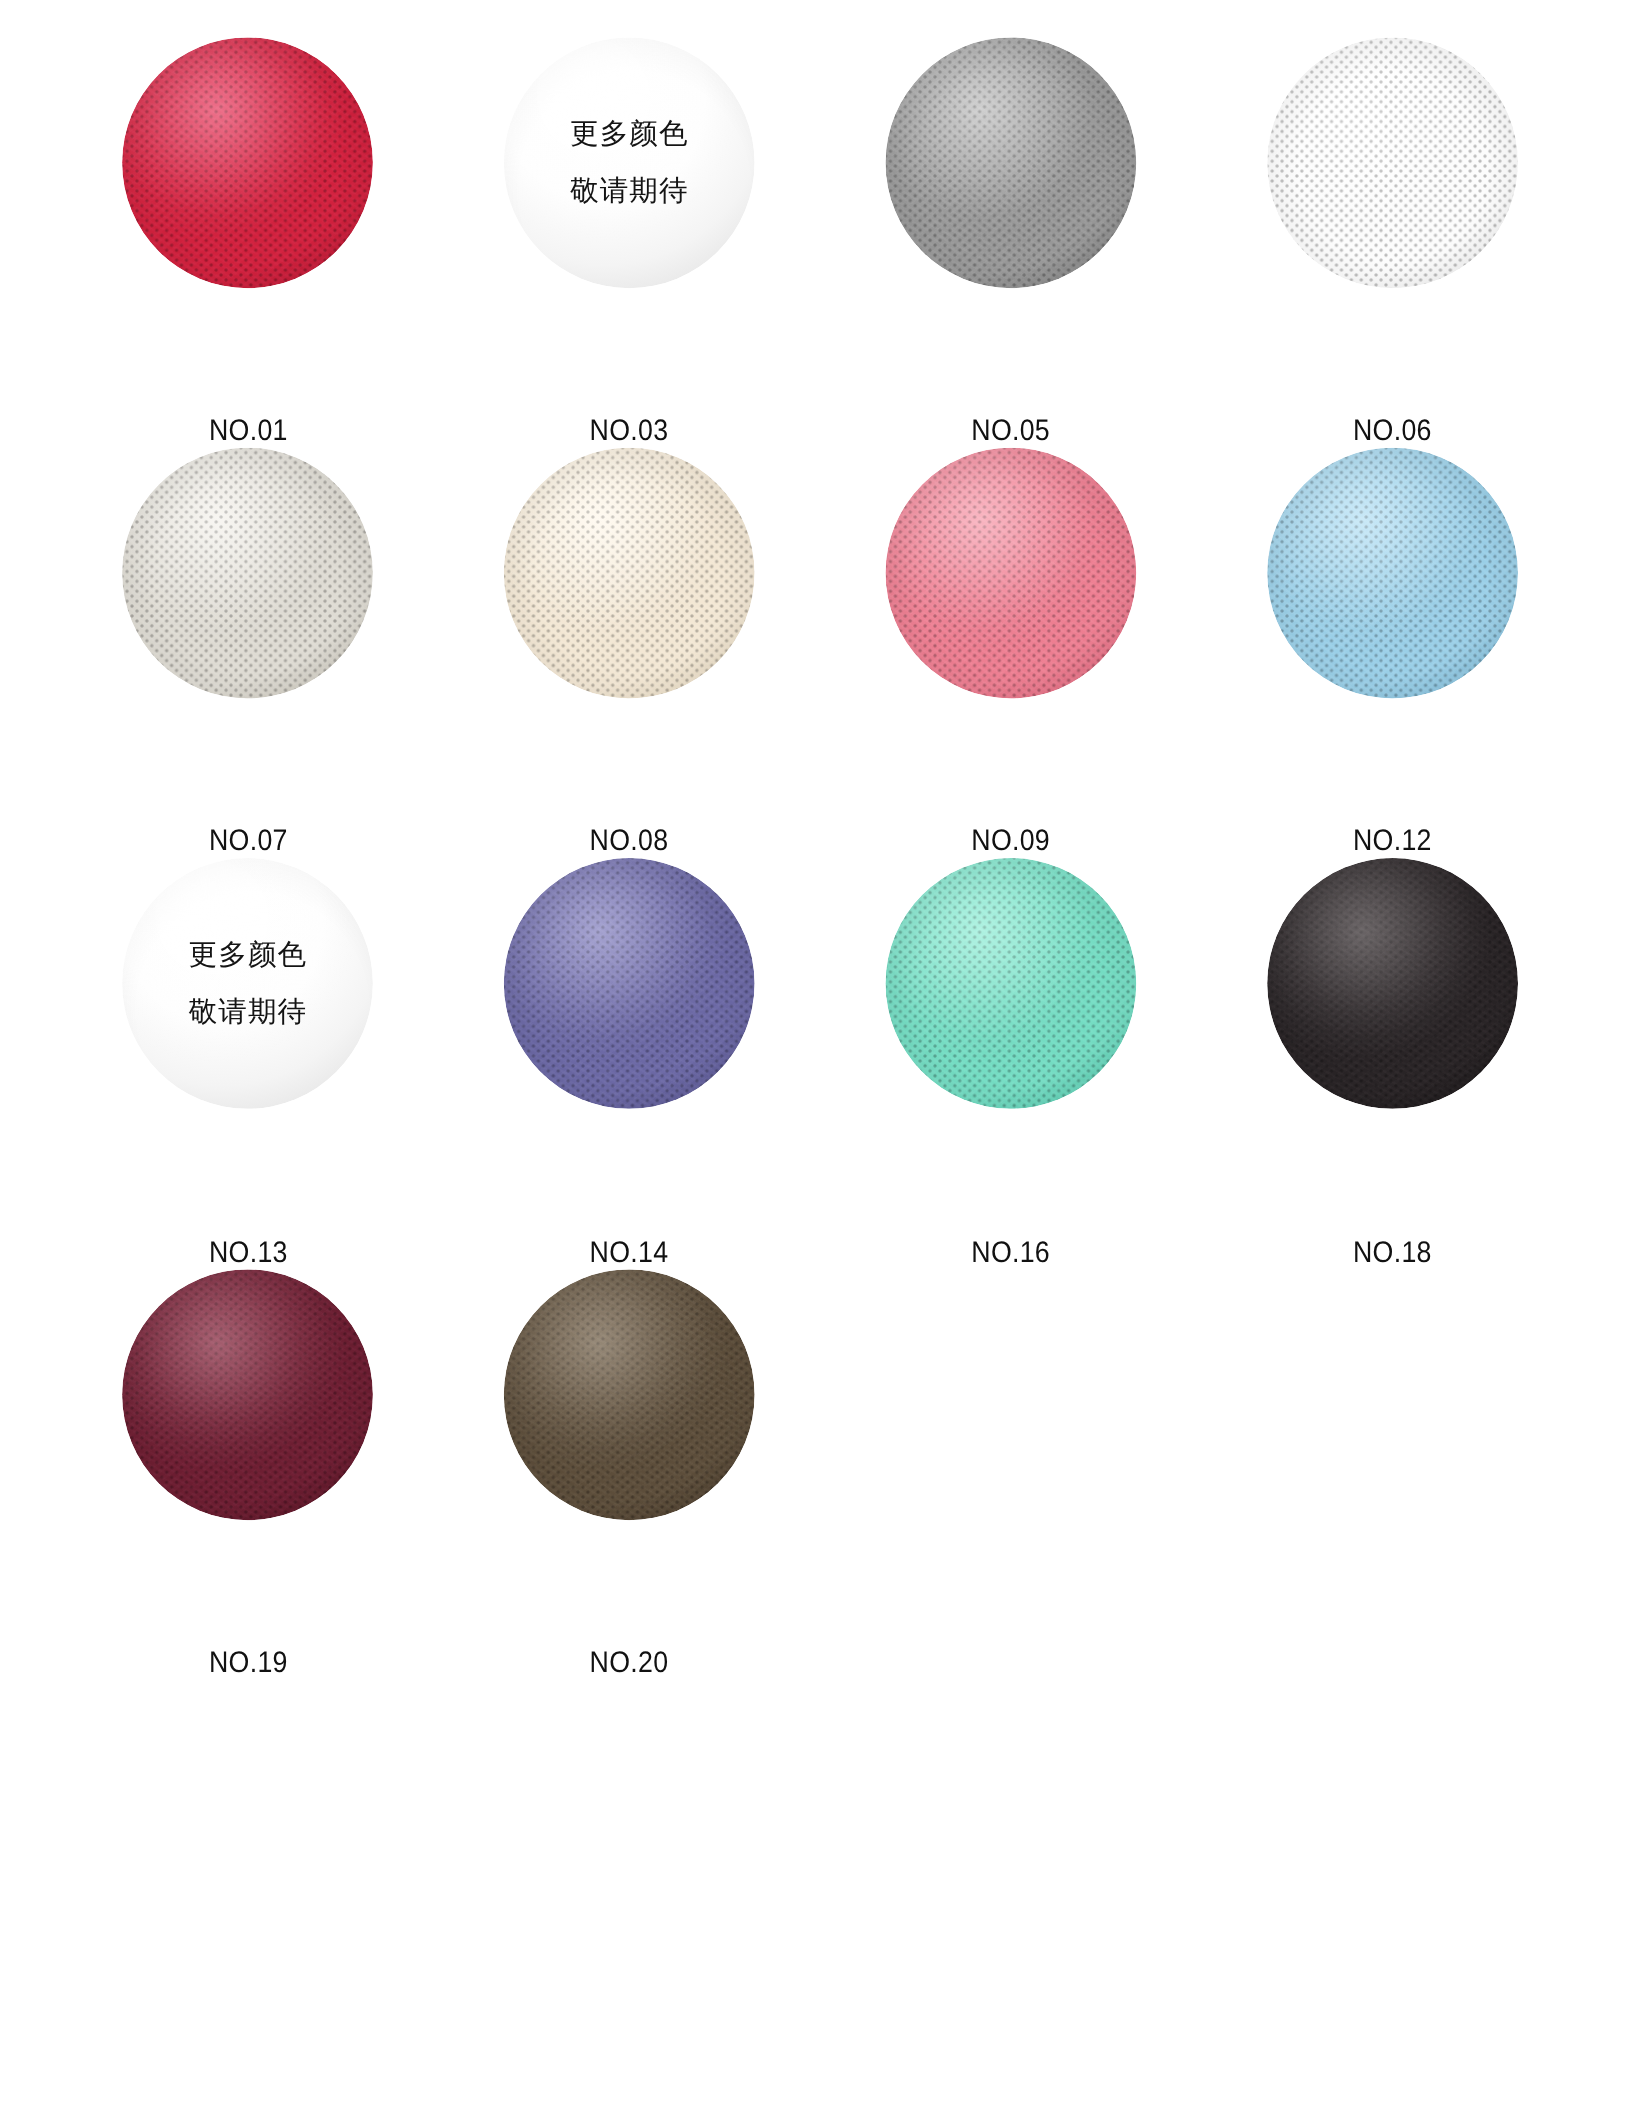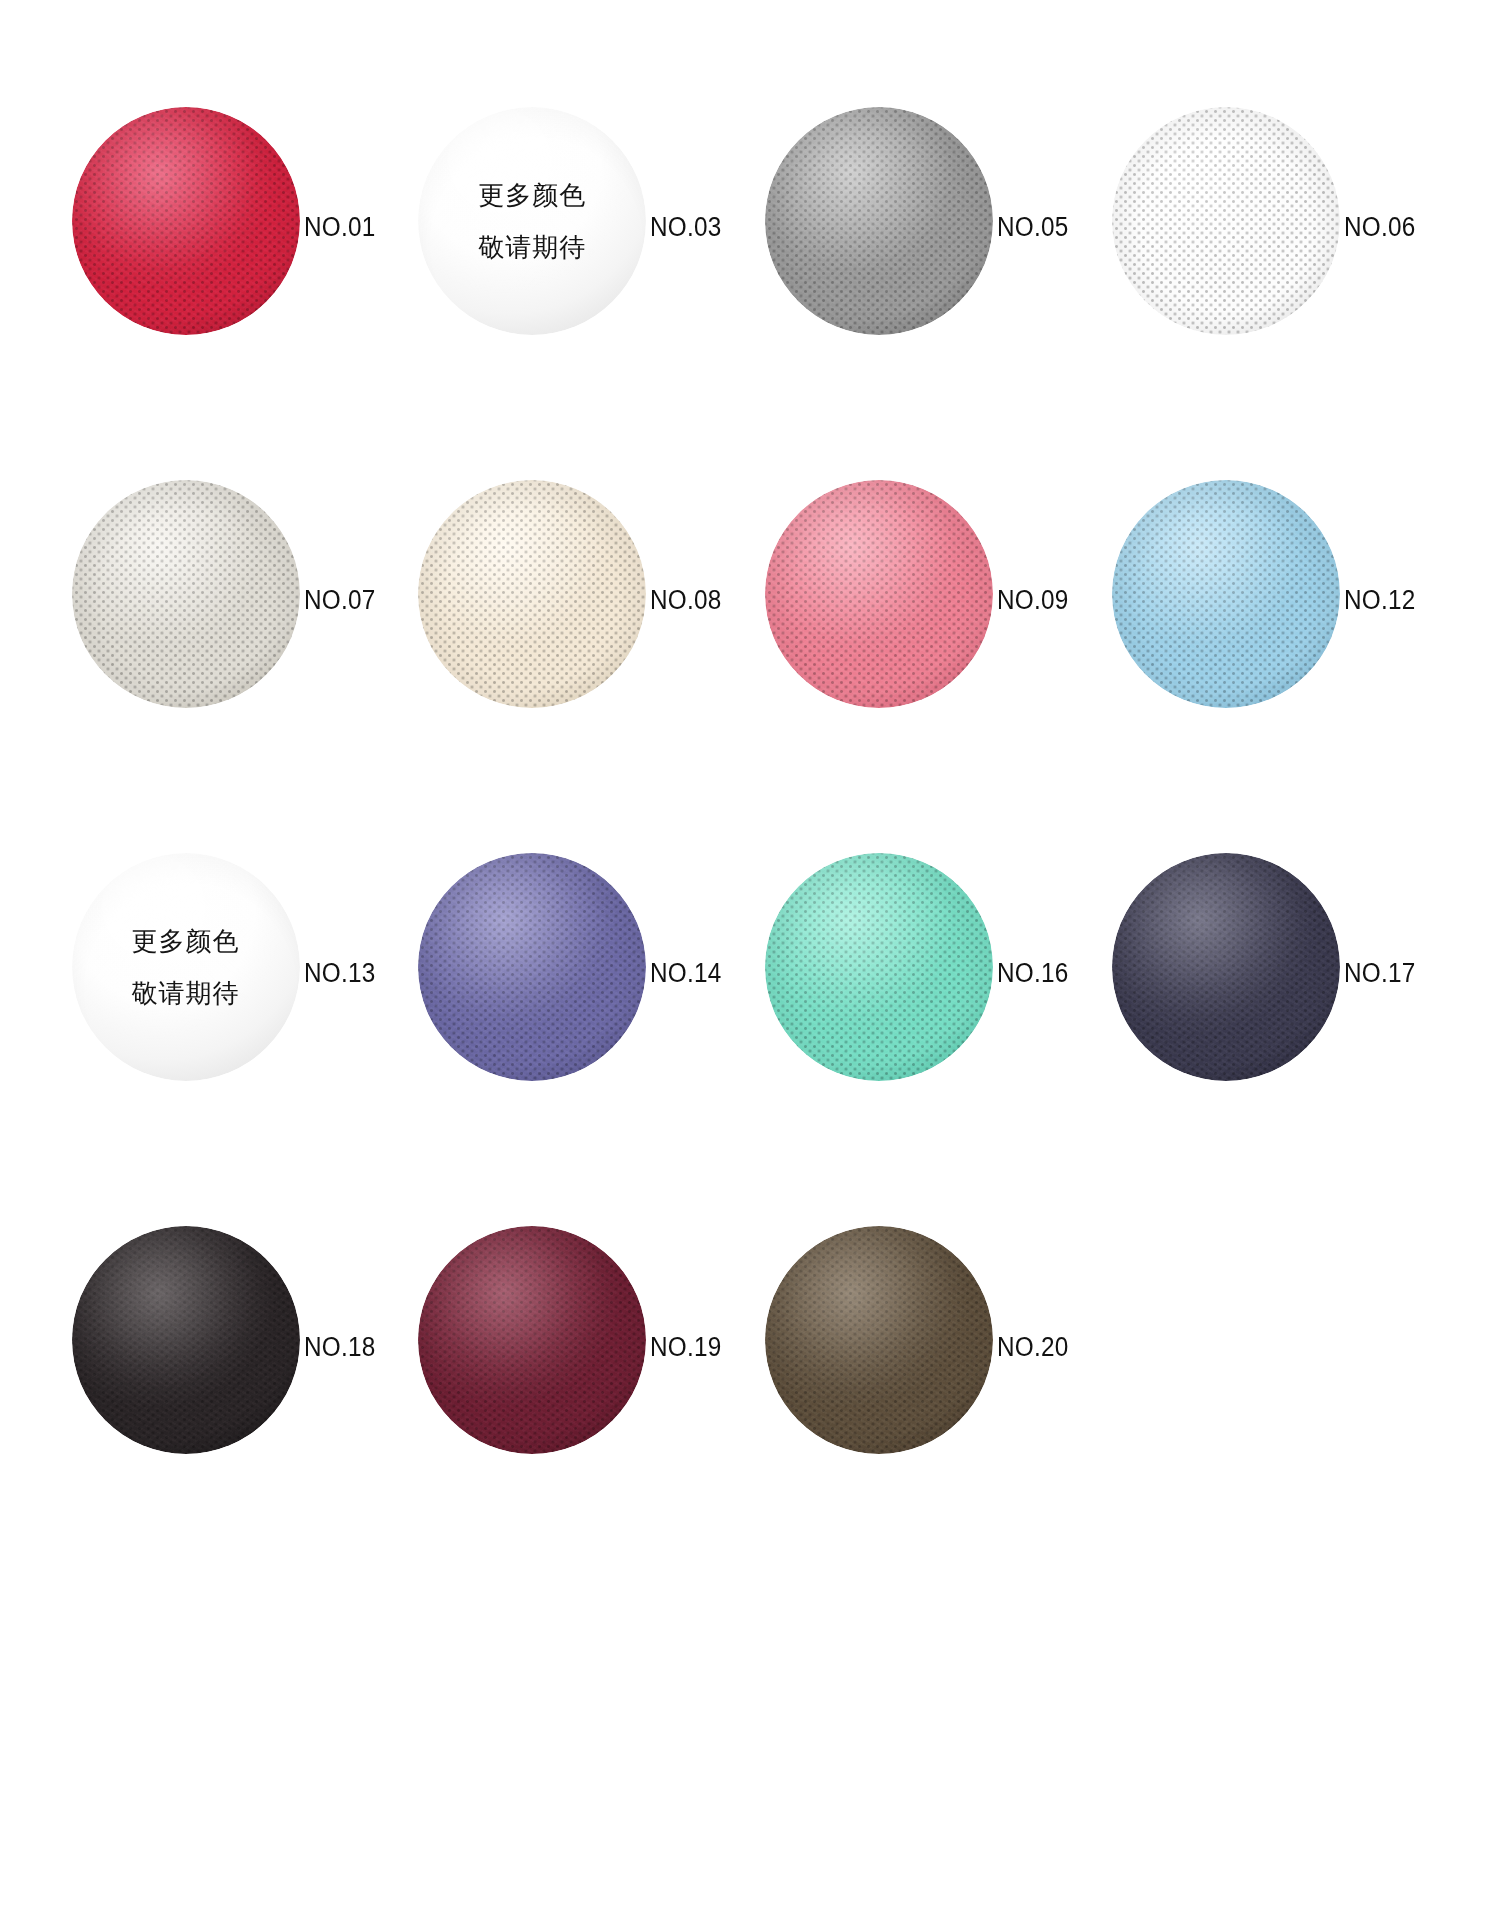--- a/index.html
+++ b/index.html
@@ -28,23 +28,23 @@
     grid-template-columns: repeat(4, 1fr);
     grid-template-rows: repeat(5, 1fr);
     column-gap: 0px;
     row-gap: 0px;
     width: 100%;
     height: 100%;
   }
 
   .swatch-cell {
     display: flex;
-    flex-direction: row;
+    flex-direction: column;
     align-items: center;
-    justify-content: center;
+    justify-content: space-between;
   }
 
   
   .chip {
     position: relative;
     width: 228px;
     height: 228px;
     border-radius: 50%;
     overflow: hidden;
     flex: 0 0 auto;
@@ -240,29 +240,20 @@
         <div class="chip">
           <div class="chip-base" style="background: radial-gradient(circle at 38% 28%, rgb(155, 239, 218) 0%, rgb(118, 221, 196) 46%, rgb(118, 221, 196) 70%, rgb(70, 187, 160) 100%);"></div>
           <div class="chip-weave"></div>
           <div class="chip-fibre"></div>
           <div class="chip-shade"></div>
         </div>
         <div class="chip-label" style="color: rgb(17, 17, 17);">NO.16</div>
       </div>
       <div class="swatch-cell">
         <div class="chip">
-          <div class="chip-base" style="background: radial-gradient(circle at 38% 28%, rgb(85, 84, 108) 0%, rgb(60, 59, 80) 46%, rgb(60, 59, 80) 70%, rgb(36, 35, 53) 100%);"></div>
-          <div class="chip-weave"></div>
-          <div class="chip-fibre"></div>
-          <div class="chip-shade"></div>
-        </div>
-        <div class="chip-label" style="color: rgb(17, 17, 17);">NO.17</div>
-      </div>
-      <div class="swatch-cell">
-        <div class="chip">
           <div class="chip-base" style="background: radial-gradient(circle at 38% 28%, rgb(66, 59, 61) 0%, rgb(42, 37, 39) 46%, rgb(42, 37, 39) 70%, rgb(20, 16, 17) 100%);"></div>
           <div class="chip-weave"></div>
           <div class="chip-fibre"></div>
           <div class="chip-shade"></div>
         </div>
         <div class="chip-label" style="color: rgb(17, 17, 17);">NO.18</div>
       </div>
       <div class="swatch-cell">
         <div class="chip">
           <div class="chip-base" style="background: radial-gradient(circle at 38% 28%, rgb(141, 51, 73) 0%, rgb(111, 31, 51) 46%, rgb(111, 31, 51) 70%, rgb(75, 15, 30) 100%);"></div>

